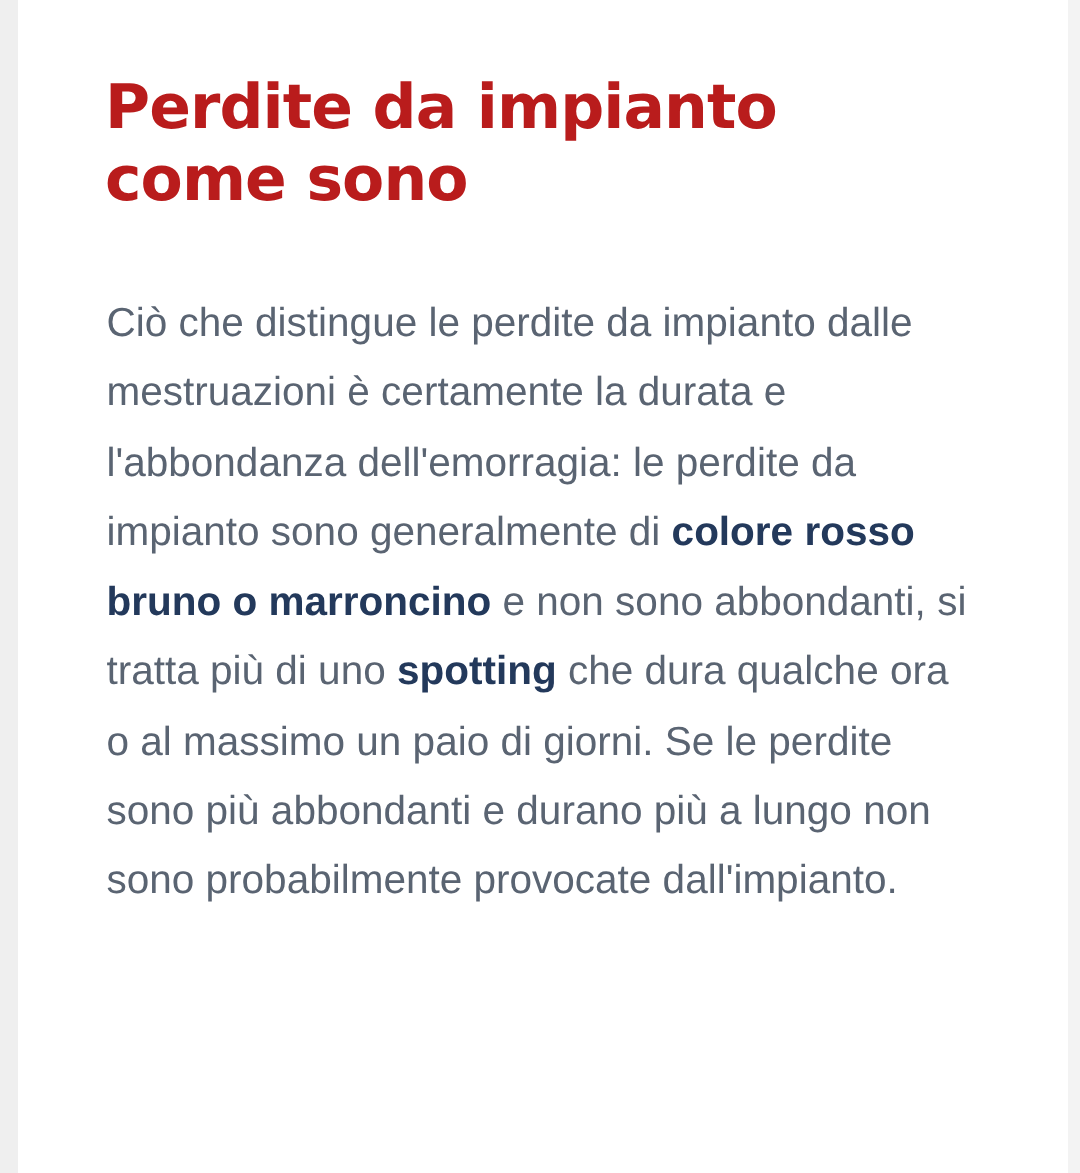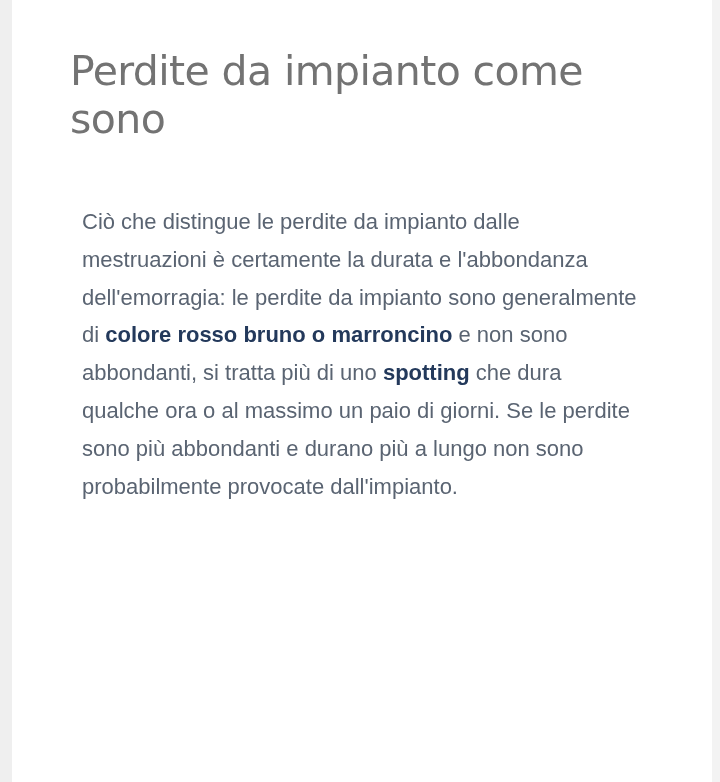--- a/index.html
+++ b/index.html
@@ -40,29 +40,29 @@
     position: absolute;
     left: 70px;
     top: 0;
     width: 580px;
   }
   .article-title {
     margin: 0;
     padding-top: 48px;
     font-size: 41px;
     line-height: 1.17;
-    font-weight: normal;
+    font-weight: bold;
     letter-spacing: -0.6px;
-    color: #737373;
+    color: #b91c1c;
     font-family: "DejaVu Sans", sans-serif;
   }
   .article-body {
-    margin: 12px;
+    margin: 1px;
     padding-top: 47px;
-    font-size: 22px;
+    font-size: 27px;
     line-height: 1.72;
     color: #5a6472;
     font-weight: 400;
     letter-spacing: 0px;
   }
   .article-body b {
     color: #23395b;
     font-weight: bold;
   }
 </style>

